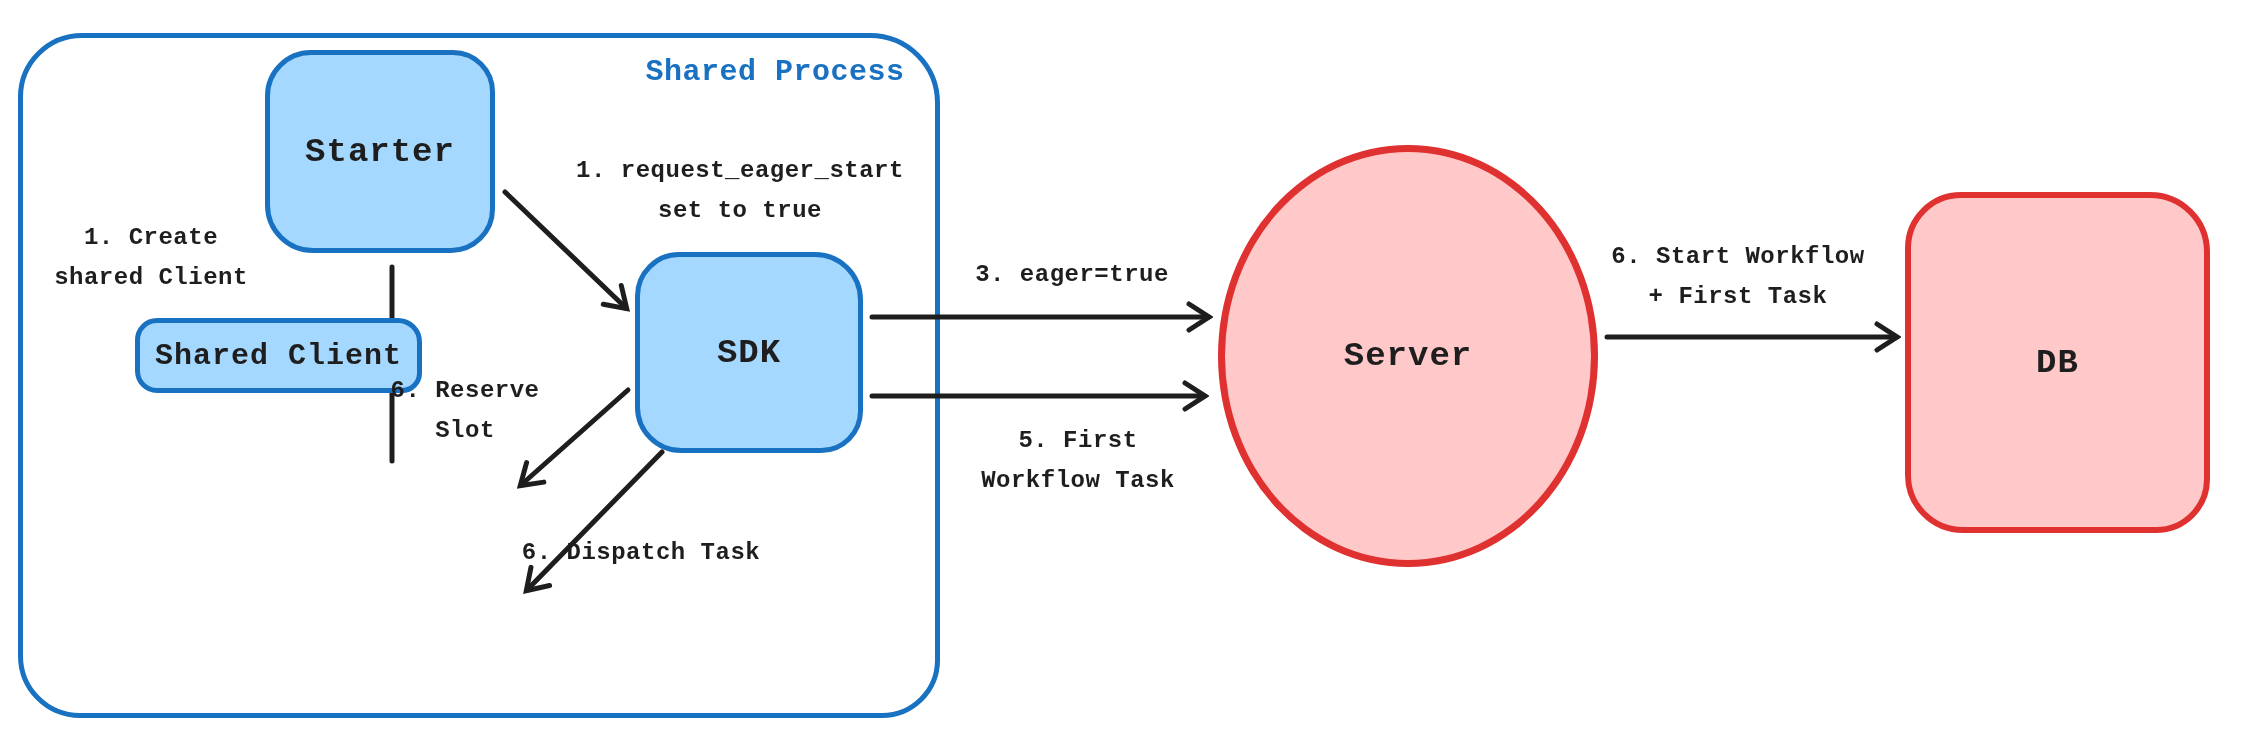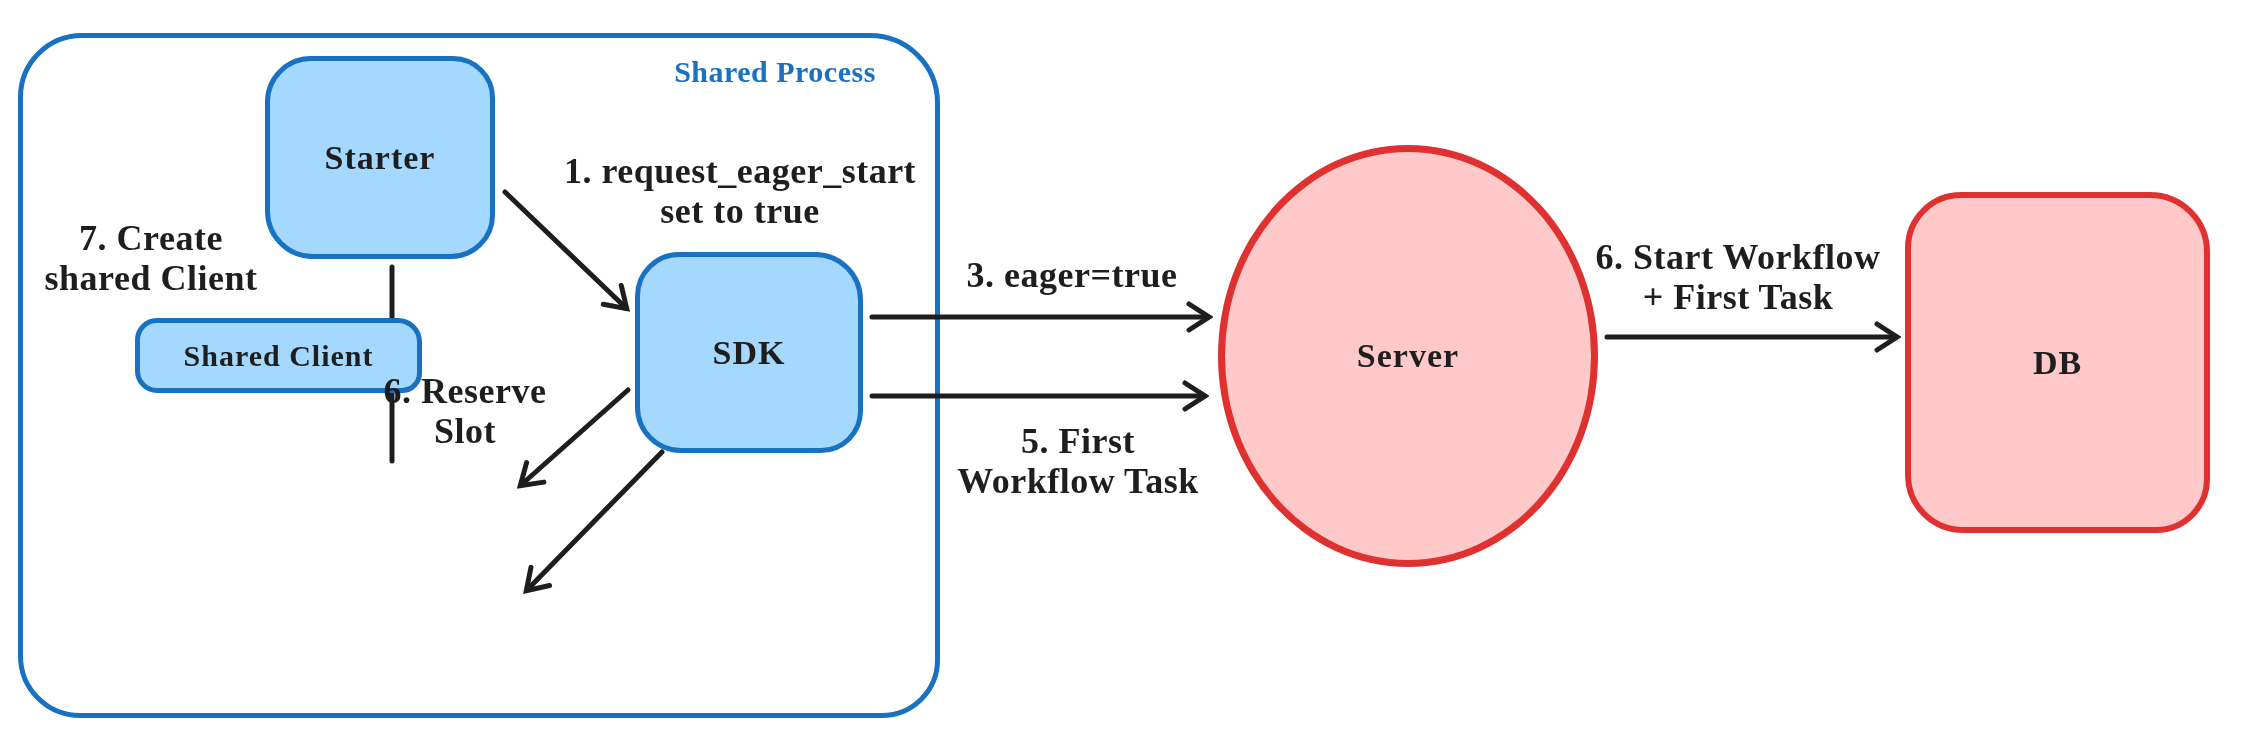--- a/index.html
+++ b/index.html
@@ -2,21 +2,21 @@
 <html style="--blue-stroke: #1971c2; --blue-fill: #a5d8ff; --red-stroke: #e03131; --red-fill: #ffc9c9; --ink: #1e1e1e; --canvas-bg: #ffffff;"><head>
 <meta charset="utf-8">
 <style>
   html, body { margin: 0; padding: 0; background: #ffffff; }
   .canvas {
     position: relative;
     width: 2248px;
     height: 754px;
     overflow: hidden;
     background: var(--canvas-bg, #ffffff);
-    font-family: Liberation Serif, serif;
+    font-family: Liberation Mono, monospace;
     color: var(--ink, #1e1e1e);
   }
   svg.edges { position: absolute; left: 0; top: 0; z-index: 1; }
   .edge { stroke: var(--ink, #1e1e1e); stroke-width: 5; stroke-linecap: round; fill: none; }
   #arrowhead path { stroke: var(--ink, #1e1e1e); fill: none; }
 
   .shape {
     position: absolute;
     box-sizing: border-box;
     display: flex;
@@ -44,21 +44,21 @@
     letter-spacing: 1px;
     color: var(--ink, #1e1e1e);
   }
   .node-label.small { font-size: 30px; }
   .label {
     position: absolute;
     z-index: 3;
     transform: translate(-50%, -50%);
     text-align: center;
     white-space: pre-line;
-    font-size: 36px;
+    font-size: 24px;
     line-height: 40px;
     font-weight: 600;
     letter-spacing: 0.5px;
     color: var(--ink, #1e1e1e);
   }
   .container-title {
     color: var(--blue-stroke, #1971c2);
     font-size: 30px;
     font-weight: 600;
   }
@@ -86,52 +86,53 @@
     <line class="edge" x1="872" y1="317" x2="1208" y2="317" marker-end="url(#arrowhead)"></line>
 
     <line class="edge" x1="872" y1="396" x2="1204" y2="396" marker-end="url(#arrowhead)"></line>
 
     <line class="edge" x1="1607" y1="337" x2="1896" y2="337" marker-end="url(#arrowhead)"></line>
   </svg>
 
   <div class="shape container-box" style="left:18px; top:33px; width:922px; height:685px;"></div>
   <div class="label container-title" style="left:775px; top:72px;">Shared Process</div>
 
-  <div class="shape node-blue" style="left:265px; top:56px; width:230px; height:203px; border-radius:46px 42px 44px 48px;">
+  <div class="shape node-blue" style="left:265px; top:50px; width:230px; height:203px; border-radius:46px 42px 44px 48px;">
     <span class="node-label">Starter</span>
   </div>
 
   <div class="shape node-blue" style="left:135px; top:318px; width:287px; height:75px; border-radius:22px 24px 20px 22px;">
     <span class="node-label small">Shared Client</span>
   </div>
 
 
   <div class="shape node-blue" style="left:635px; top:252px; width:228px; height:201px; border-radius:44px 48px 42px 46px;">
     <span class="node-label">SDK</span>
   </div>
 
   <div class="shape node-red" style="left:1218px; top:145px; width:380px; height:422px; border-radius:50%; border-width:7px;">
     <span class="node-label">Server</span>
   </div>
 
   <div class="shape node-red" style="left:1905px; top:192px; width:305px; height:341px; border-radius:56px 60px 54px 58px;">
     <span class="node-label">DB</span>
   </div>
 
-  <div class="label" style="left:151px; top:258px;">7. Create
+  <div class="label" style="left:151px; top:258px;">1. Create
 shared Client</div>
 
   <div class="label" style="left:740px; top:191px;">1. request_eager_start
 set to true</div>
 
   <div class="label" style="left:465px; top:411px;">6. Reserve
 Slot</div>
 
   <div class="label" style="left:1072px; top:275px;text-align:center;">3. eager=true</div>
 
   <div class="label" style="left:1738px; top:277px;">6. Start Workflow
 + First Task</div>
 
   <div class="label" style="left:1078px; top:461px;">5. First
 Workflow Task</div>
 
+  <div class="label" style="left:641px; top:553px;">6. Dispatch Task</div>
 
 </div>
 
 </body></html>

